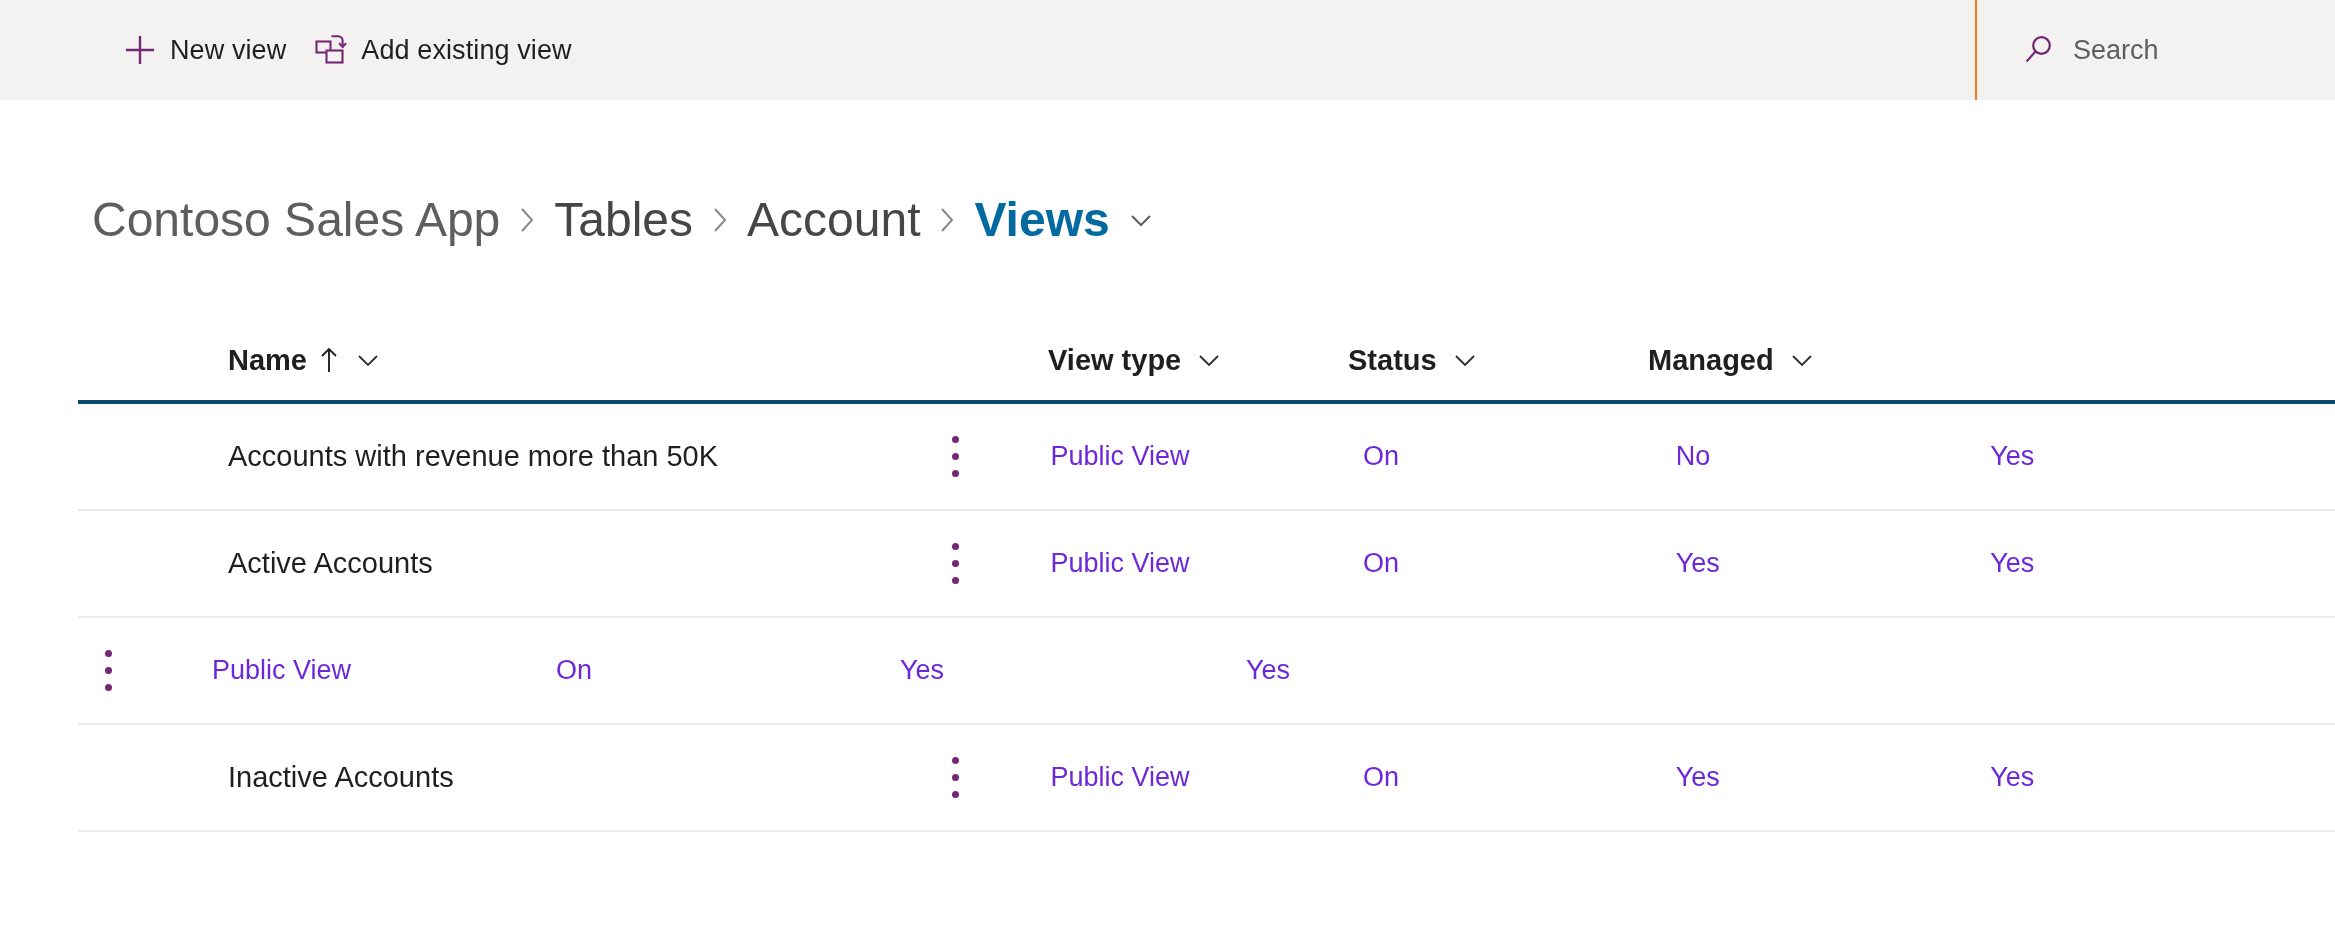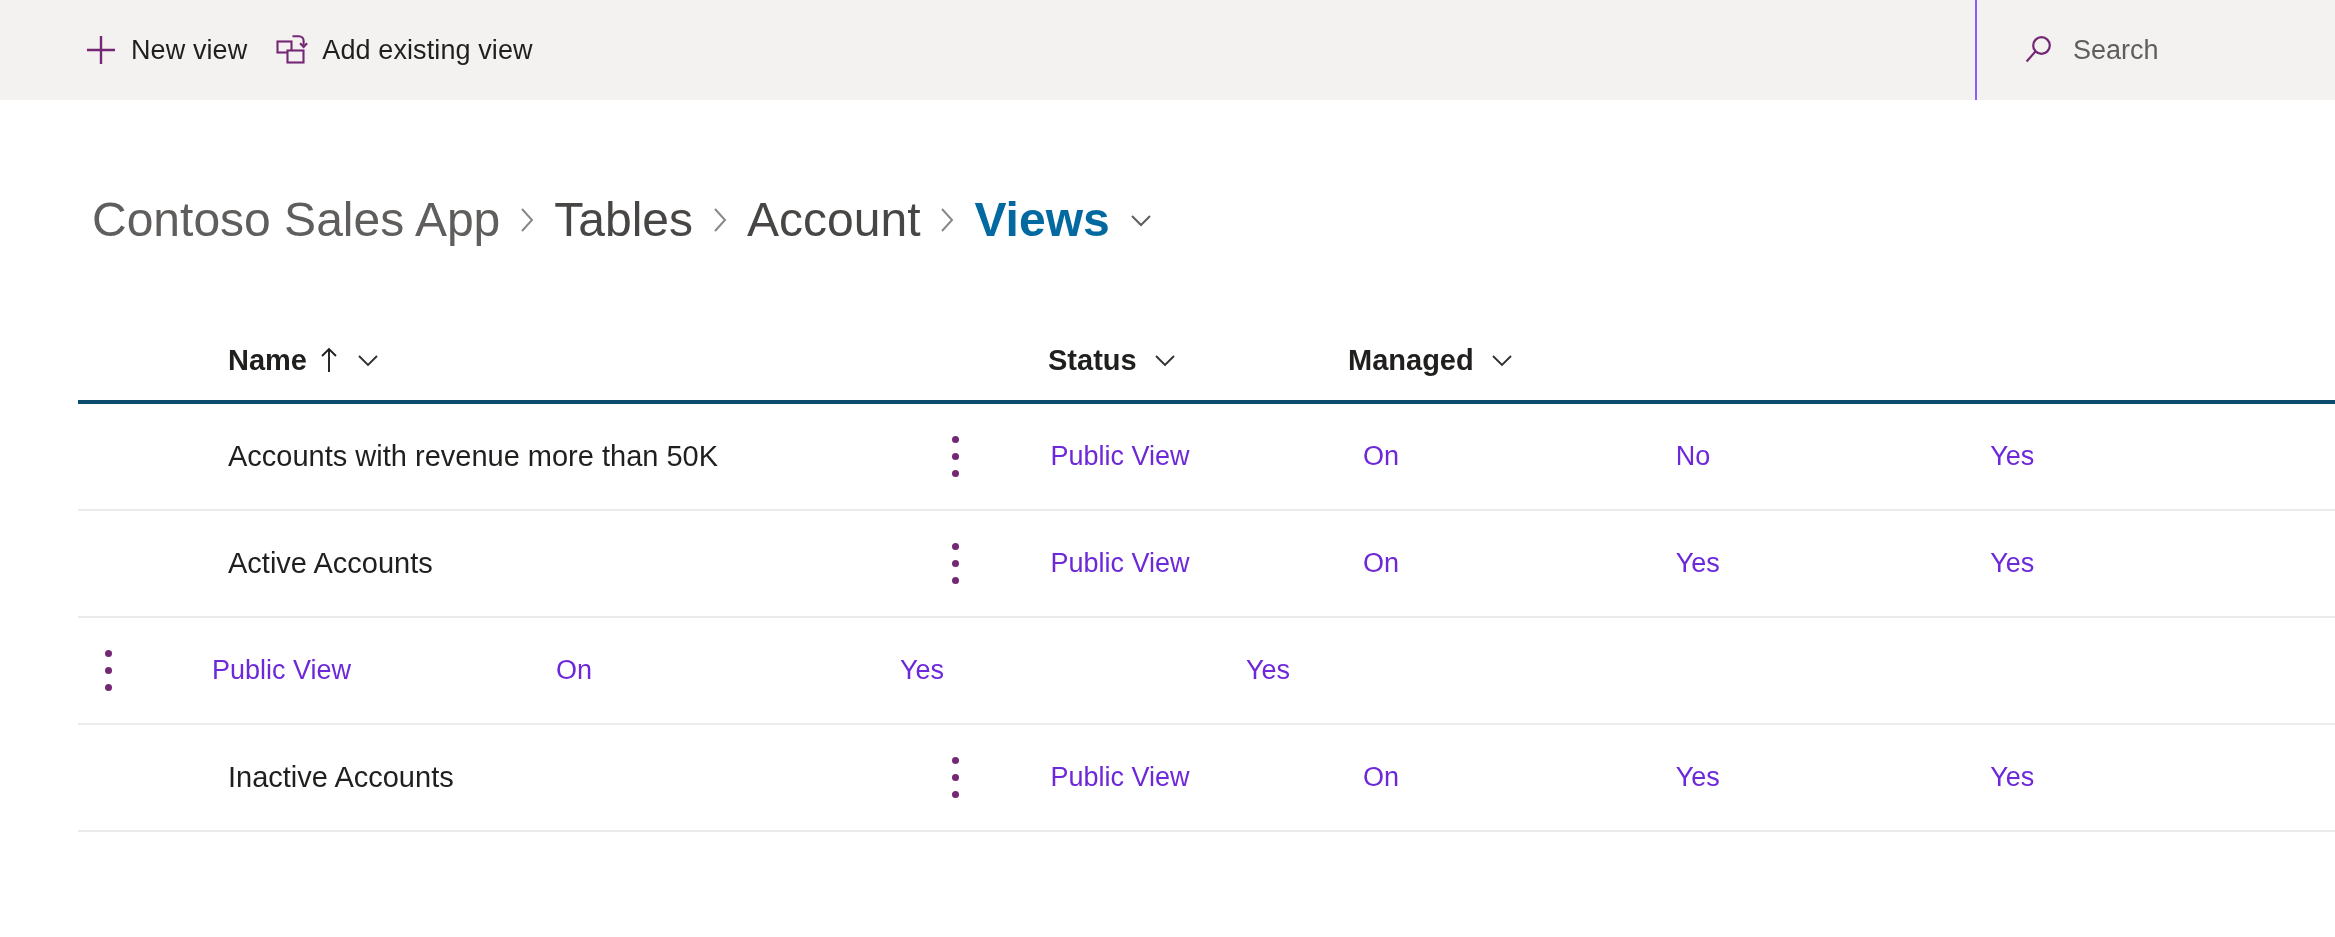--- a/index.html
+++ b/index.html
@@ -18,20 +18,21 @@
   
   .commandbar {
     position: absolute;
     left: 0; top: 0;
     width: 2335px;
     height: 100px;
     background: #f3f2f1;
     display: flex;
     align-items: center;
     box-sizing: border-box;
+    padding-left: 39px;
   }
   .cmd-left {
     display: flex;
     align-items: center;
     height: 100%;
     padding-left: 70px;
   }
   .cmd-btn {
     display: flex;
     align-items: center;
@@ -59,21 +60,21 @@
     letter-spacing: .1px;
     white-space: nowrap;
   }
 
   .cmd-right {
     position: absolute;
     right: 0; top: 0;
     height: 100px;
     display: flex;
     align-items: center;
-    border-left: 2px solid #8b5cf6;
+    border-left: 2px solid #f97316;
     padding-left: 45px;
     width: 360px;
     box-sizing: border-box;
   }
   .search-wrap {
     display: flex;
     align-items: center;
     cursor: text;
     height: 100%;
   }
@@ -297,20 +298,30 @@
           </svg>
         </span>
         <span class="hdr-chevron">
           <svg width="28" height="28" viewBox="0 0 28 28" aria-hidden="true">
             <path d="M5 10 L14 19 L23 10" stroke="#323130" stroke-width="1.9" fill="none"></path>
           </svg>
         </span>
       </span>
     </div>
     <div class="col-menu"></div>
+    <div class="col-viewtype">
+      <span class="hdr">
+        <span>View type</span>
+        <span class="hdr-chevron">
+          <svg width="28" height="28" viewBox="0 0 28 28" aria-hidden="true">
+            <path d="M5 10 L14 19 L23 10" stroke="#323130" stroke-width="1.9" fill="none"></path>
+          </svg>
+        </span>
+      </span>
+    </div>
     <div class="col-status">
       <span class="hdr">
         <span>Status</span>
         <span class="hdr-chevron">
           <svg width="28" height="28" viewBox="0 0 28 28" aria-hidden="true">
             <path d="M5 10 L14 19 L23 10" stroke="#323130" stroke-width="1.9" fill="none"></path>
           </svg>
         </span>
       </span>
     </div>

